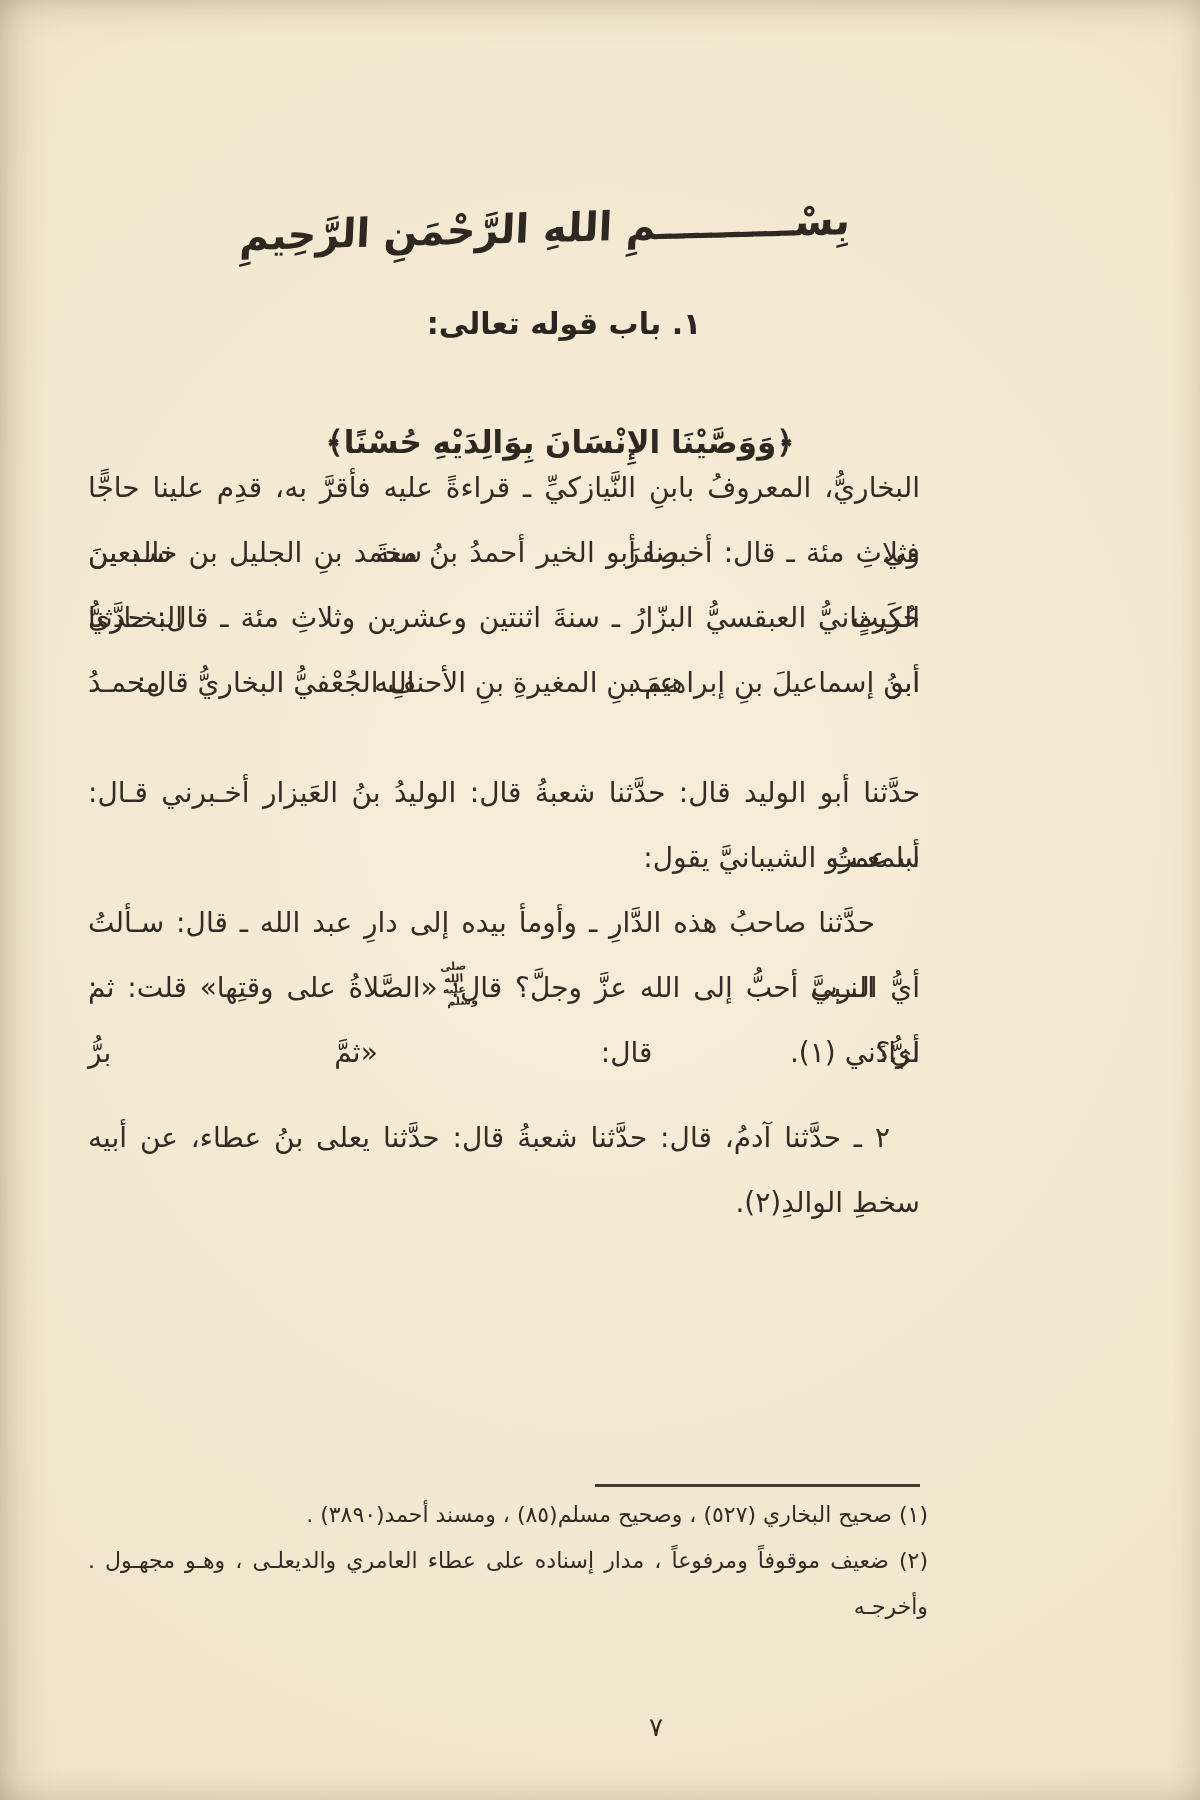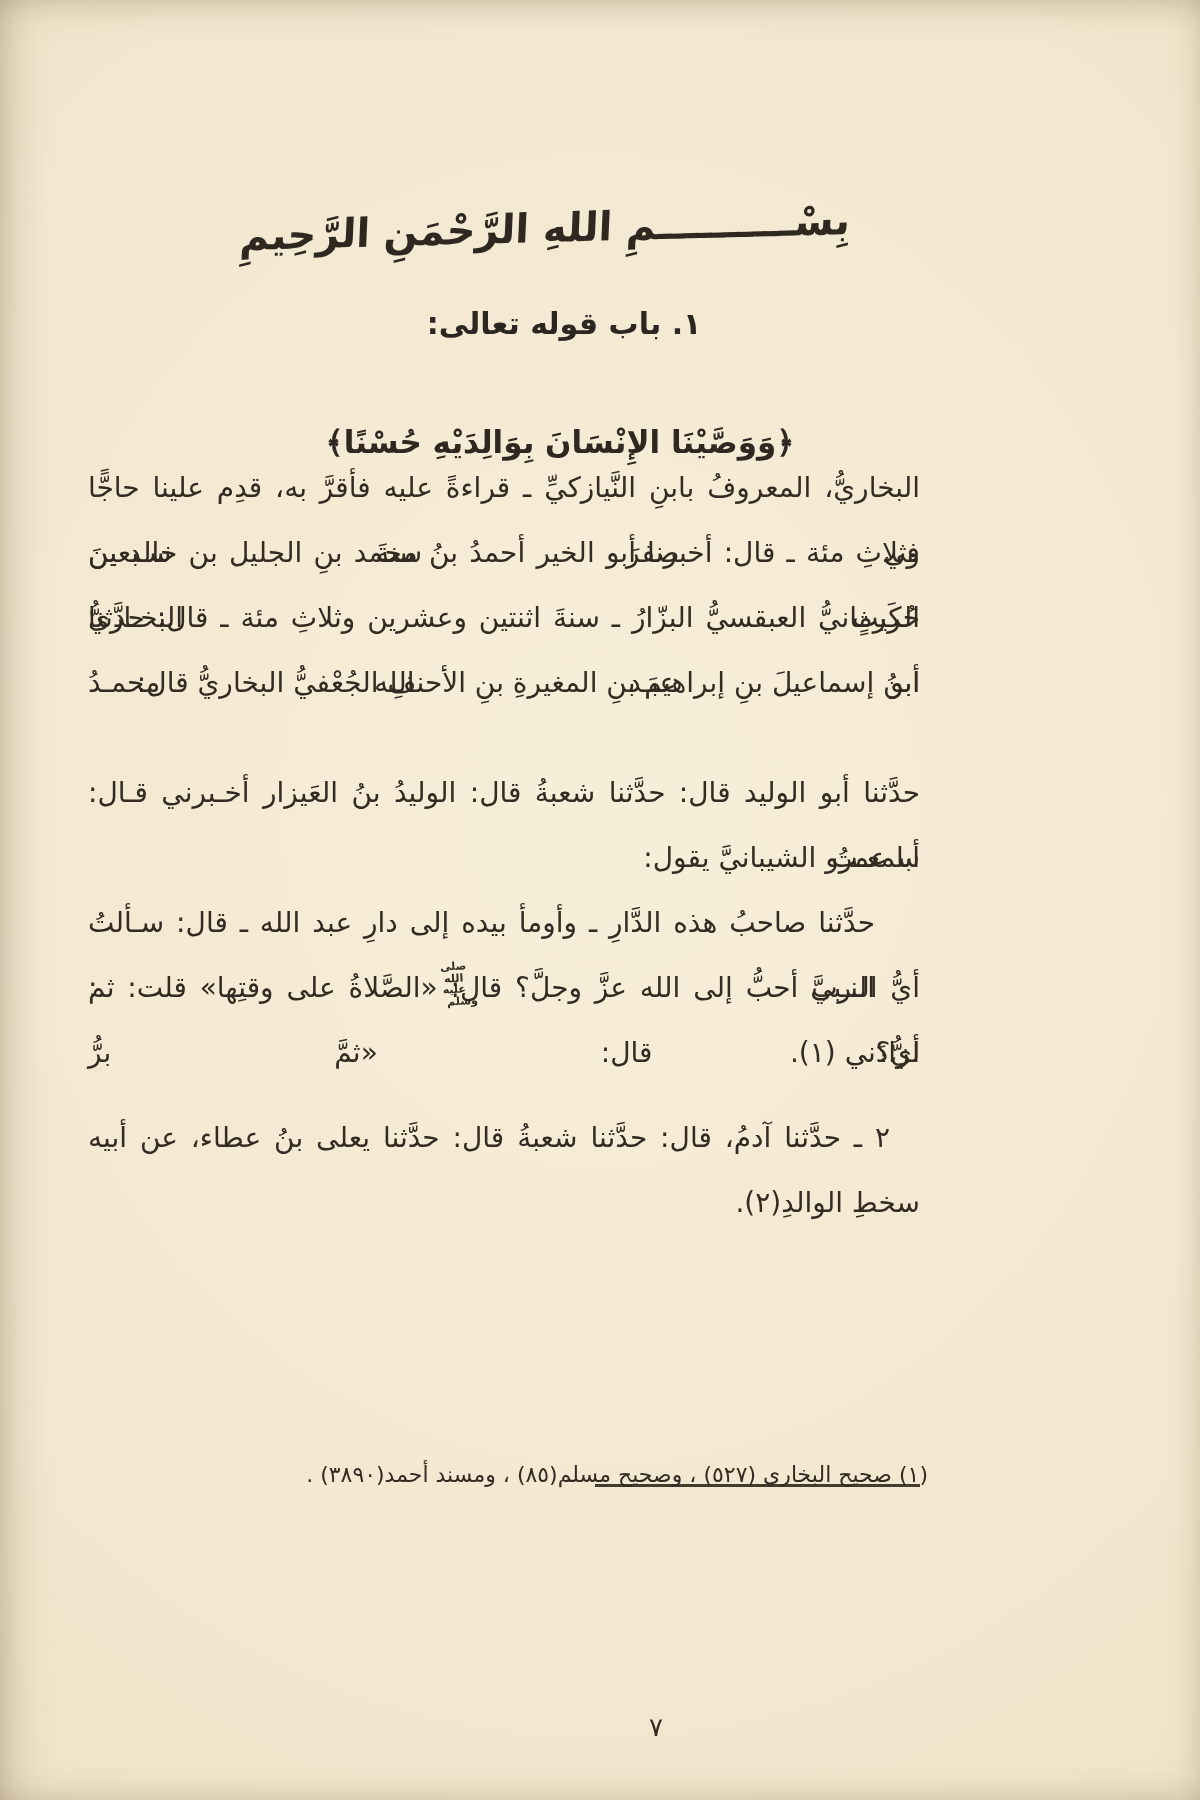--- a/index.html
+++ b/index.html
@@ -85,21 +85,21 @@
     font-weight: bold;
   }
   .footnote-rule {
     position: absolute;
     top: 1484px; left: 595px;
     width: 325px; height: 3px;
     background: #453c30;
   }
   .footnotes {
     position: absolute;
-    top: 1452px; left: 88px; width: 840px;
+    top: 1492px; left: 88px; width: 840px;
     font-size: 22px;
     color: #332b22;
   }
   .fline {
     height: 46px; line-height: 46px;
     text-align: justify;
     text-align-last: justify;
   }
   .fline.line-last {
     text-align: right;
@@ -143,17 +143,18 @@
       <div class="para">
         <div class="line">٢ ـ حدَّثنا آدمُ، قال: حدَّثنا شعبةُ قال: حدَّثنا يعلى بنُ عطاء، عن أبيه</div>
         <div class="line line-last">سخطِ الوالدِ(٢).</div>
       </div>
     </div>
 
   <div class="footnote-rule"></div>
 
   <div class="footnotes">
       <div class="fline line-last">(١) صحيح البخاري (٥٢٧) ، وصحيح مسلم(٨٥) ، ومسند أحمد(٣٨٩٠) .</div>
+      <div class="fline">(٢) ضعيف موقوفاً ومرفوعاً ، مدار إسناده على عطاء العامري والديعلـى ، وهـو مجهـول . وأخرجـه</div>
     </div>
 
   <div class="page-number">٧</div>
 
 </div>
 
 </body></html>

